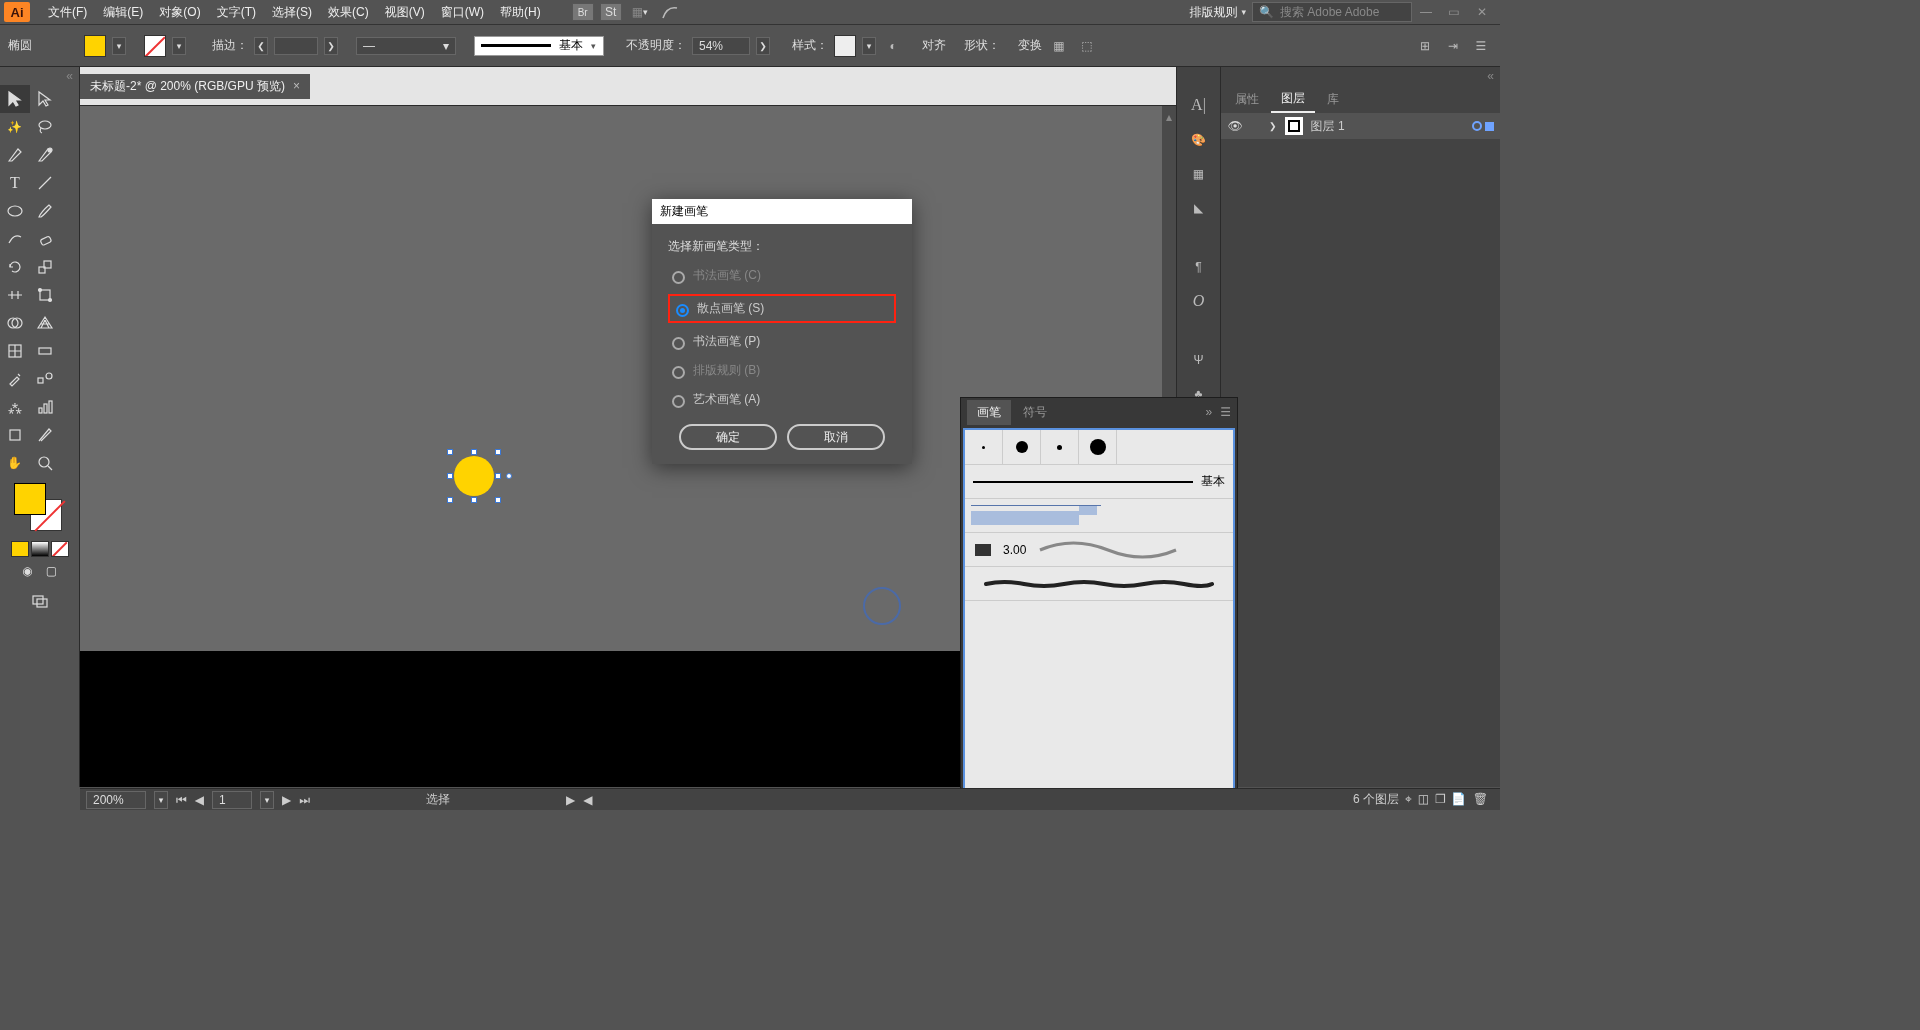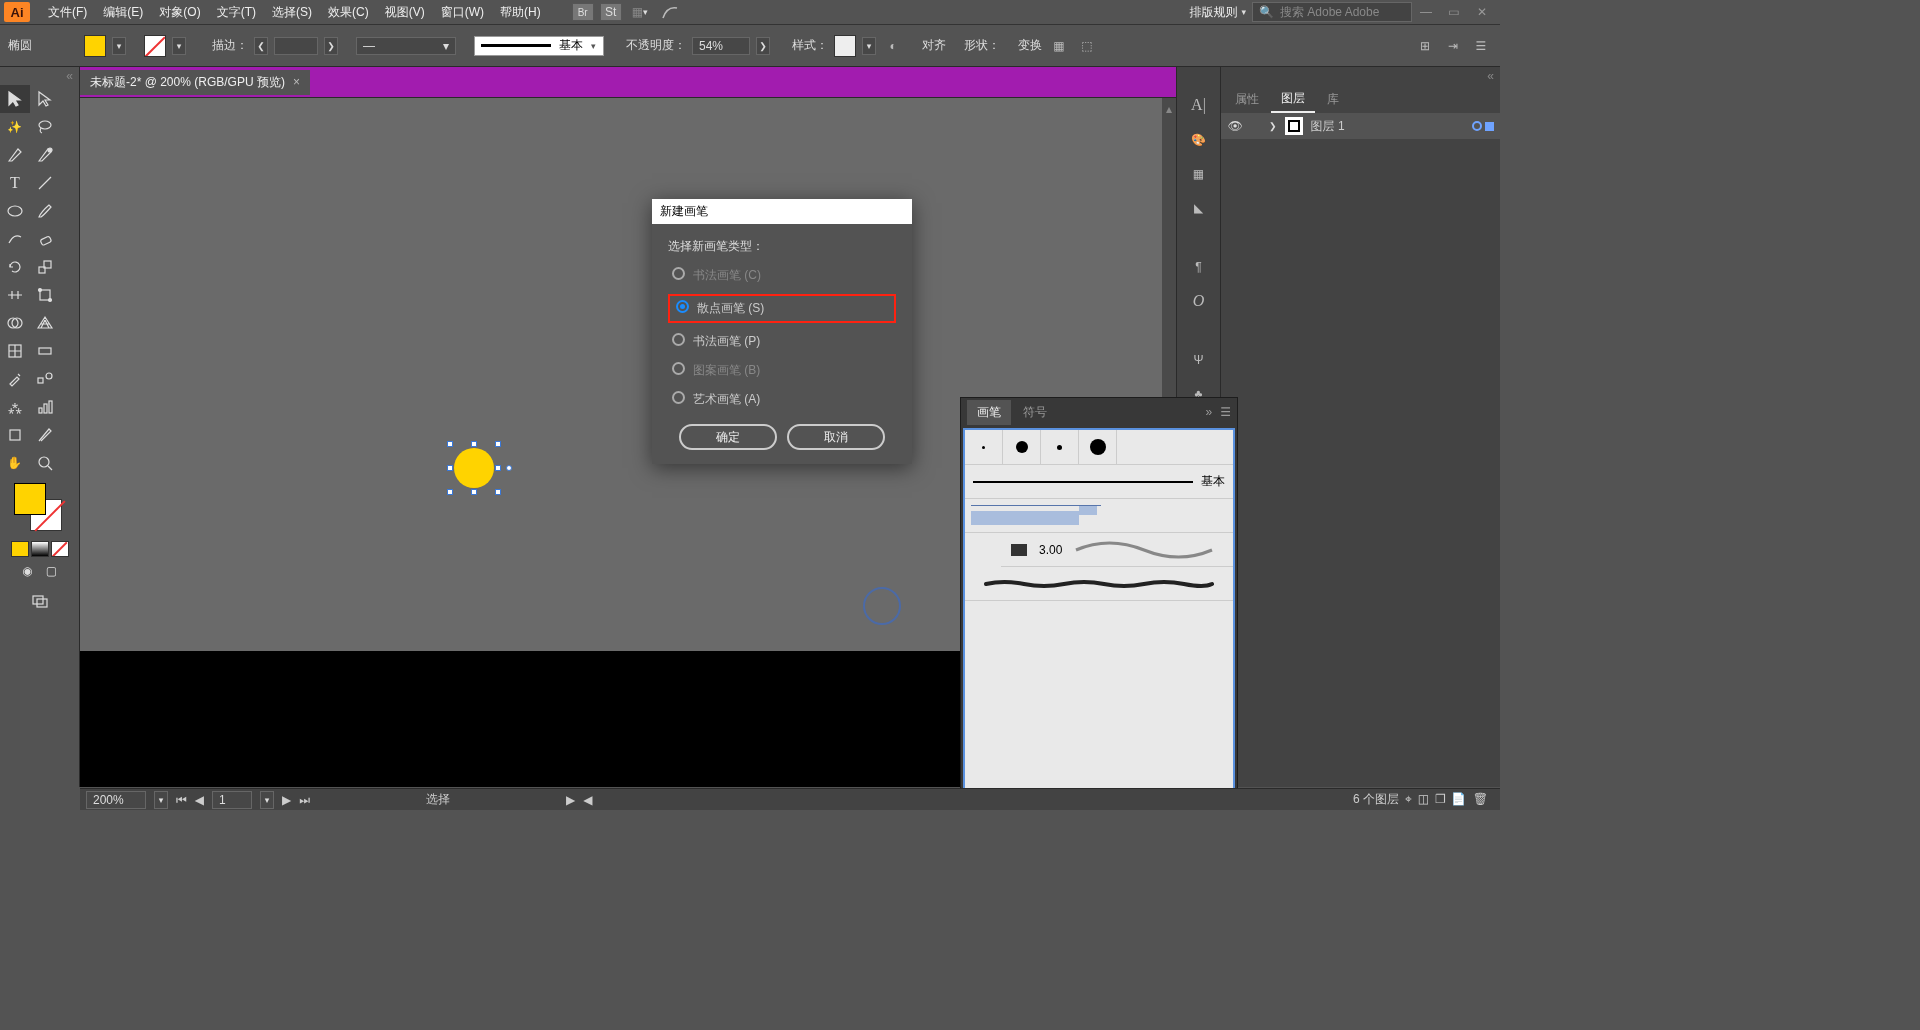--- a/index.html
+++ b/index.html
@@ -32,36 +32,36 @@
 .tool svg { width: 18px; height: 18px; stroke: #ddd; fill: none; stroke-width: 1.2; }
 .fill-stroke-area { width: 56px; height: 56px; position: relative; margin: 4px auto; }
 .fill-sq { position: absolute; top: 2px; left: 2px; width: 32px; height: 32px; background: #ffd300; border: 1px solid #000; }
 .stroke-sq { position: absolute; top: 18px; left: 18px; width: 32px; height: 32px; background: #fff; border: 1px solid #333; }
 .stroke-sq::after { content:""; position:absolute; left:-2px; top:50%; width:140%; height:2px; background:#e33; transform:rotate(-45deg); }
 .swatch-strip { display:flex; gap:2px; justify-content:center; }
 .swatch-strip > div { width:18px; height:16px; border:1px solid #333; }
 
 
 .doc-col { flex: 1; background: #383838; display: flex; flex-direction: column; position: relative; }
-.tab-bar { height: 31px; background: #a21caf; display: flex; align-items: center; border-bottom: 1px solid #2a2a2a; }
+.tab-bar { height: 39px; background: #e5e5e5; display: flex; align-items: center; border-bottom: 1px solid #2a2a2a; }
 .doc-tab { padding: 4px 10px; background: #535353; color: #eee; display: flex; align-items: center; gap: 8px; }
 .doc-tab .close { color: #bbb; }
 .canvas-area { flex: 1; background: #6a6a6a; position: relative; overflow: hidden; }
 .black-strip { position: absolute; left: 0; bottom: 0; width: 100%; height: 136px; background: #000; }
 .ellipse { position: absolute; left: 374px; top: 350px; width: 40px; height: 40px; background: #ffd300; border-radius: 50%; }
 .sel-box { position: absolute; left: 370px; top: 346px; width: 48px; height: 48px; }
 .handle { position: absolute; width: 6px; height: 6px; background: #fff; border: 1px solid #3a78d7; }
 .blue-circle { position: absolute; right: 275px; bottom: 162px; width: 38px; height: 38px; border: 2px solid #4b6aa7; border-radius: 50%; }
 
 
 .dialog { position: absolute; left: 572px; top: 132px; width: 260px; background: #535353; box-shadow: 0 4px 20px rgba(0,0,0,.5); }
 .dialog-title { background: #fff; color: #000; padding: 4px 8px; font-size: 12px; }
 .dialog-body { padding: 14px 16px; }
 .dialog-label { color: #ddd; margin-bottom: 10px; font-size: 12px; }
-.radio-row { display: flex; align-items: flex-start; gap: 8px; margin: 8px 0; padding: 2px 4px; }
+.radio-row { display: flex; align-items: flex-end; gap: 8px; margin: 8px 0; padding: 2px 4px; }
 .radio-row.disabled { color: #888; }
 .radio-row.highlight { border: 2px solid #f21; padding: 4px 6px; }
 .radio { width: 13px; height: 13px; border-radius: 50%; border: 2px solid #aaa; display: inline-block; position: relative; }
 .radio.checked { border-color: #1a8cff; }
 .radio.checked::after { content: ""; position: absolute; inset: 2px; background: #1a8cff; border-radius: 50%; }
 .dialog-buttons { display: flex; gap: 10px; justify-content: center; margin-top: 14px; }
 .dlg-btn { width: 98px; height: 26px; border: 2px solid #ccc; border-radius: 14px; display: flex; align-items: center; justify-content: center; color: #eee; }
 
 
 .brushes { position: absolute; left: 880px; top: 330px; width: 278px; height: 425px; background: #383838; border: 1px solid #1d1d1d; display:flex; flex-direction:column; }
@@ -71,21 +71,21 @@
 .brushes-tabs .spacer { flex: 1; }
 .brushes-body { flex: 1; background: #e9e9e9; border: 2px solid #5a91df; margin: 2px; position: relative; }
 .br-row { display: flex; border-bottom: 1px solid #ccc; }
 .br-cell { width: 38px; height: 34px; border-right: 1px solid #ccc; display: flex; align-items: center; justify-content: center; }
 .br-dot-sm { width: 5px; height: 5px; background: #000; border-radius: 50%; }
 .br-dot-lg { width: 14px; height: 14px; background: #000; border-radius: 50%; }
 .br-basic { height: 34px; display: flex; align-items: center; padding: 0 8px; gap: 8px; border-bottom: 1px solid #ccc; justify-content: flex-end; }
 .br-basic .line { flex: 1; height: 2px; background: #000; }
 .br-blue { height: 34px; border-bottom: 1px solid #ccc; position: relative; }
 .br-blue-box { position: absolute; left: 6px; top: 6px; width: 130px; height: 22px; }
-.br-calli { height: 34px; display: flex; align-items: center; padding: 0 10px; gap: 12px; border-bottom: 1px solid #ccc; margin-left: 36px; }
+.br-calli { height: 34px; display: flex; align-items: center; padding: 0 10px; gap: 12px; border-bottom: 1px solid #ccc; }
 .br-rough { height: 34px; border-bottom: 1px solid #ccc; display: flex; align-items: center; justify-content: center; }
 .brushes-footer { height: 28px; background: #434343; display: flex; align-items: center; padding: 0 6px; gap: 10px; justify-content: space-between; }
 .footer-icons { display: flex; gap: 8px; color: #999; }
 
 
 .right-strip { width: 44px; background: #434343; border-left: 1px solid #2a2a2a; display: flex; flex-direction: column; align-items: center; padding-top: 28px; gap: 14px; }
 .right-strip .ic { width: 28px; height: 28px; display: flex; align-items: center; justify-content: center; color: #bbb; }
 
 
 .layers-col { width: 280px; background: #434343; border-left: 1px solid #2a2a2a; display: flex; flex-direction: column; }
@@ -394,21 +394,21 @@
         <div class="radio-row highlight">
             <span class="radio checked"></span>
             <span>散点画笔 (S)</span>
           </div>
         <div class="radio-row">
             <span class="radio"></span>
             <span>书法画笔 (P)</span>
           </div>
         <div class="radio-row disabled">
             <span class="radio"></span>
-            <span>图案画笔 (B)</span>
+            <span>排版规则 (B)</span>
           </div>
         <div class="radio-row">
             <span class="radio"></span>
             <span>艺术画笔 (A)</span>
           </div>
         <div class="dialog-buttons">
           <div class="dlg-btn">确定</div>
           <div class="dlg-btn">取消</div>
         </div>
       </div>

